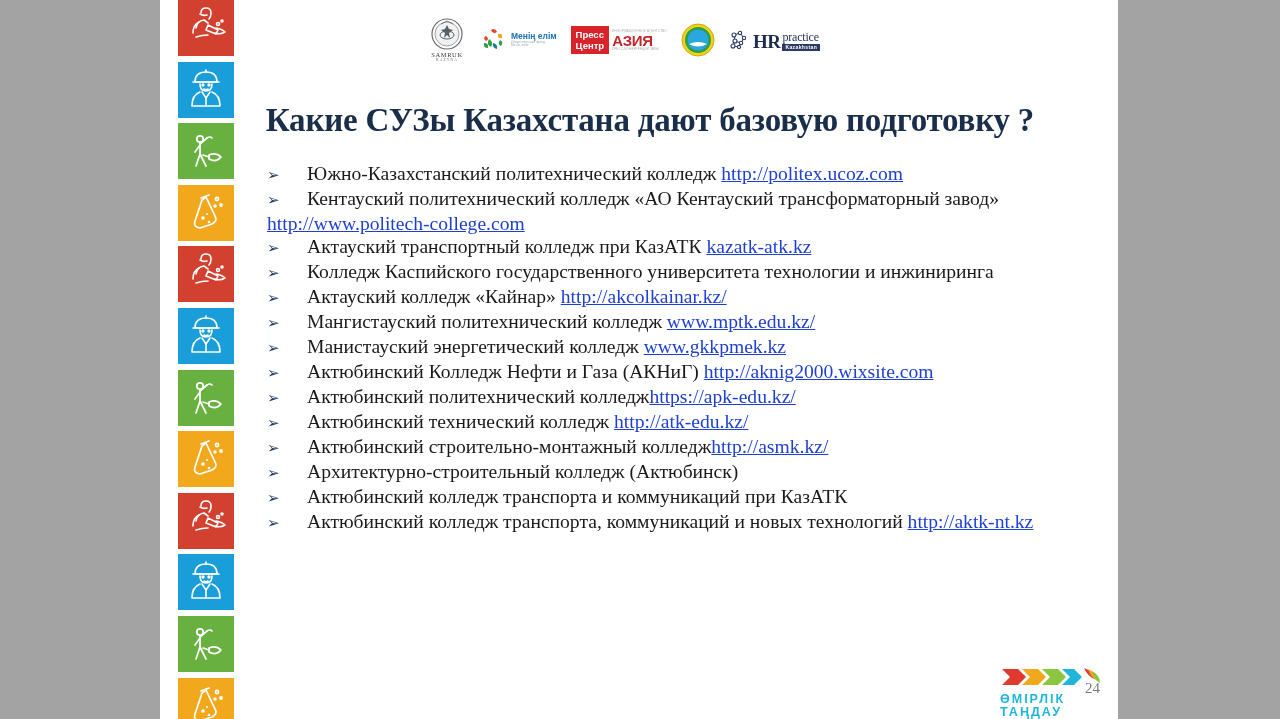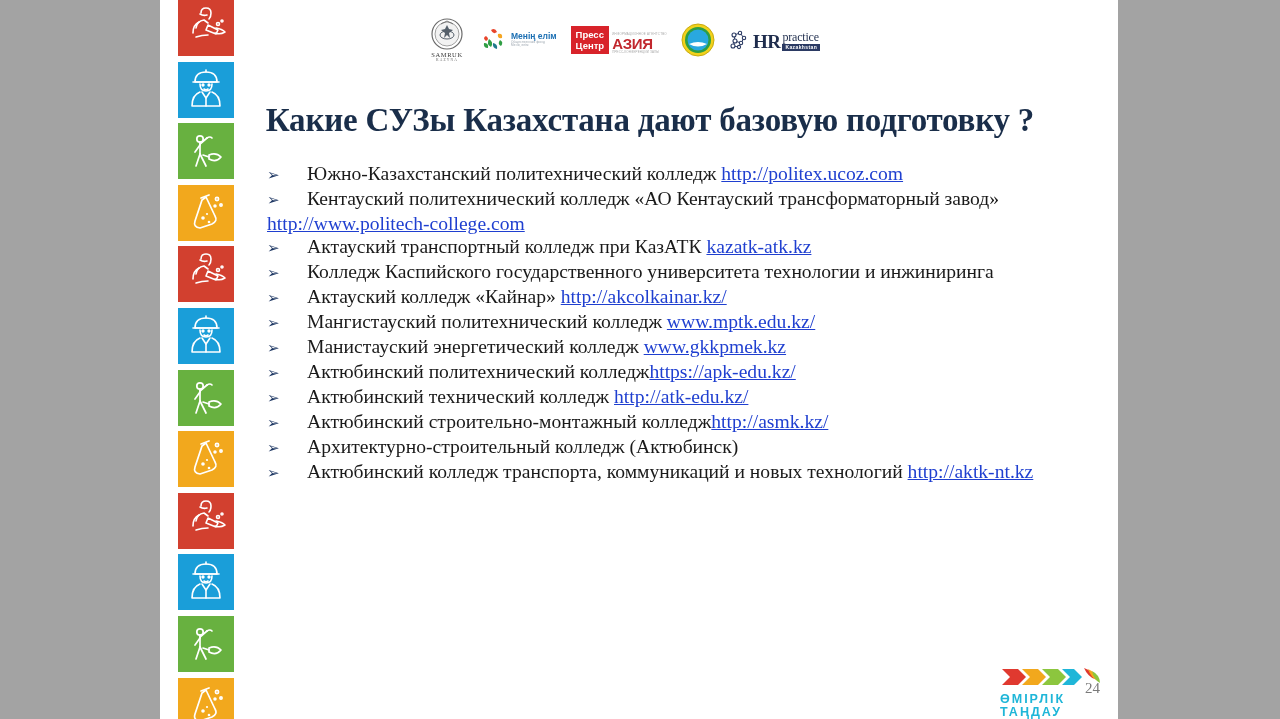--- a/index.html
+++ b/index.html
@@ -87,21 +87,21 @@
     line-height: 1.05;
   }
   .menin-text-sub {
     font-family: "Liberation Sans", sans-serif;
     font-size: 3.1px;
     color: #9aa4ae;
     line-height: 1.25;
     letter-spacing: 0.2px;
   }
 
-  .press-wrap { display:flex; align-items:flex-end; gap:3px; }
+  .press-wrap { display:flex; align-items:center; gap:3px; }
   .press-box {
     background: #d8232a;
     color: #ffffff;
     font-family: "Liberation Sans", sans-serif;
     font-weight: bold;
     font-size: 9.5px;
     line-height: 11px;
     padding: 3px 5px;
     text-align: left;
   }
@@ -508,24 +508,26 @@
     <h1 id="slide-title">Какие СУЗы Казахстана дают базовую подготовку ?</h1>
 
     <div id="content">
         <div class="bullet-line"><span class="arrow-glyph">➢</span><span>Южно-Казахстанский политехнический колледж </span><span class="link">http://politex.ucoz.com</span></div>
         <div class="bullet-line"><span class="arrow-glyph">➢</span><span>Кентауский политехнический колледж «АО Кентауский трансформаторный завод» </span><span class="link">http://www.politech-college.com</span></div>
         <div class="bullet-line"><span class="arrow-glyph">➢</span><span>Актауский транспортный колледж при КазАТК </span><span class="link">kazatk-atk.kz</span></div>
         <div class="bullet-line"><span class="arrow-glyph">➢</span><span>Колледж Каспийского государственного университета технологии и инжиниринга</span></div>
         <div class="bullet-line"><span class="arrow-glyph">➢</span><span>Актауский колледж «Кайнар» </span><span class="link">http://akcolkainar.kz/</span></div>
         <div class="bullet-line"><span class="arrow-glyph">➢</span><span>Мангистауский политехнический колледж </span><span class="link">www.mptk.edu.kz/</span></div>
         <div class="bullet-line"><span class="arrow-glyph">➢</span><span>Манистауский энергетический колледж </span><span class="link">www.gkkpmek.kz</span></div>
+        <div class="bullet-line"><span class="arrow-glyph">➢</span><span>Актюбинский Колледж Нефти и Газа (АКНиГ) </span><span class="link">http://aknig2000.wixsite.com</span></div>
         <div class="bullet-line"><span class="arrow-glyph">➢</span><span>Актюбинский политехнический колледж</span><span class="link">https://apk-edu.kz/</span></div>
         <div class="bullet-line"><span class="arrow-glyph">➢</span><span>Актюбинский технический колледж </span><span class="link">http://atk-edu.kz/</span></div>
         <div class="bullet-line"><span class="arrow-glyph">➢</span><span>Актюбинский строительно-монтажный колледж</span><span class="link">http://asmk.kz/</span></div>
         <div class="bullet-line"><span class="arrow-glyph">➢</span><span>Архитектурно-строительный колледж (Актюбинск)</span></div>
+        <div class="bullet-line"><span class="arrow-glyph">➢</span><span>Актюбинский колледж транспорта и коммуникаций при КазАТК</span></div>
         <div class="bullet-line"><span class="arrow-glyph">➢</span><span>Актюбинский колледж транспорта, коммуникаций и новых технологий </span><span class="link">http://aktk-nt.kz</span></div>
       </div>
 
     <div id="omirlik">
       <svg width="108" height="22" viewBox="0 0 108 22">
         <path d="M2 2 L18 2 L26 10 L18 18 L2 18 L10 10 Z" fill="#e0392f"></path>
         <path d="M22 2 L38 2 L46 10 L38 18 L22 18 L30 10 Z" fill="#f2a81d"></path>
         <path d="M42 2 L58 2 L66 10 L58 18 L42 18 L50 10 Z" fill="#8cc63e"></path>
         <path d="M62 2 L74 2 L82 10 L74 18 L62 18 L70 10 Z" fill="#1fb6d8"></path>
         <path d="M84 1 q9 3 11 11 q-7 -2 -11 -11 Z" fill="#e0392f"></path>

